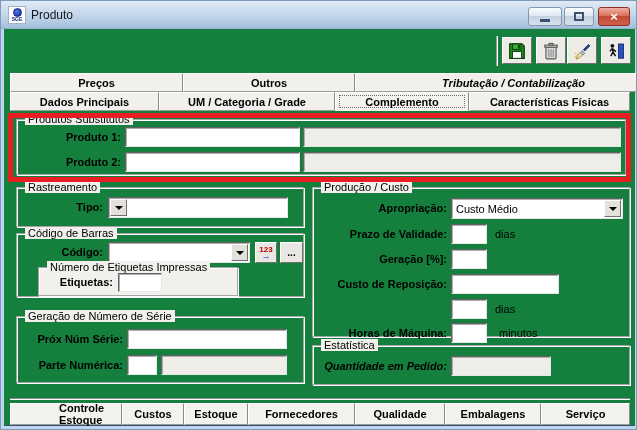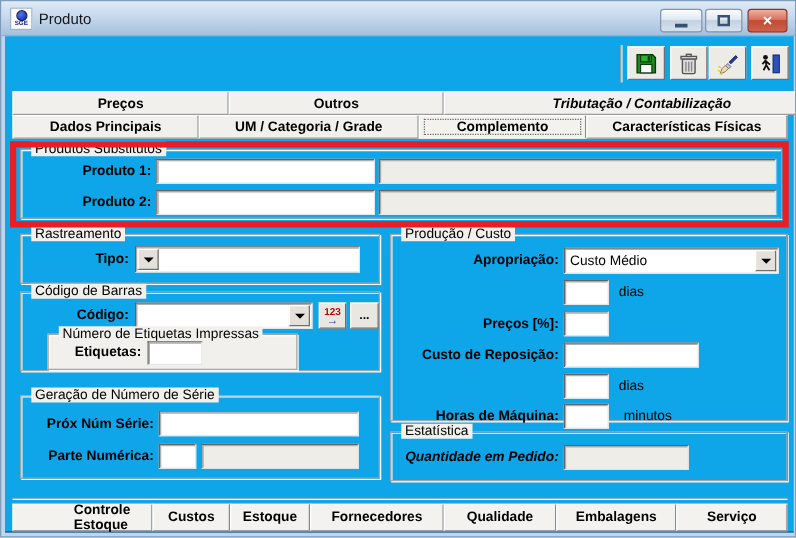--- a/index.html
+++ b/index.html
@@ -44,21 +44,21 @@
     background:linear-gradient(#eeb1a4, #d9705c 45%, #c14a34 50%, #d0604a);
     border-color:#8e3023;
     color:#fff; font-weight:bold; font-size:13px; line-height:13px;
   }
   .glyph-min{ width:10px; height:3px; background:#38536f; margin-top:8px; }
   .glyph-max{ width:10px; height:9px; border:2px solid #38536f; background:transparent; }
 
   
   .client{
     position:absolute; left:3px; top:28px; width:631px; height:397px;
-    background:#0ea5e9;
+    background:#15803d;
     border-bottom:1px solid #34506c;
   }
 
   
   .toolbar-sep{ position:absolute; top:7px; width:2px; height:30px;
     border-left:1px solid #9a9a9a; border-right:1px solid #ffffff; }
   .tool-btn{
     position:absolute; top:8px; width:30px; height:27px;
     background:#edebe6;
     border:1px solid; border-color:#ffffff #6f6f6f #6f6f6f #ffffff;
@@ -310,26 +310,27 @@
       <span class="caption">Produção / Custo</span>
 
       <div class="lbl" style="left:6px; top:14px; width:128px;">Apropriação:</div>
       <div class="combo" style="left:138px; top:10px; width:172px; height:21px;">
         <span class="combo-value">Custo Médio</span>
         <span class="combo-btn">
             <span class="arrow"></span>
           </span>
       </div>
 
+      <div class="lbl" style="left:6px; top:40px; width:128px;">Prazo de Validade:</div>
       <div class="sunken" style="left:138px; top:36px; width:36px; height:20px;">
         <input value="" style="">
       </div>
       <span class="unit" style="left:182px; top:40px;">dias</span>
 
-      <div class="lbl" style="left:6px; top:65px; width:128px;">Preços [%]:</div>
+      <div class="lbl" style="left:6px; top:65px; width:128px;">Geração [%]:</div>
       <div class="sunken" style="left:138px; top:61px; width:36px; height:20px;">
         <input value="" style="">
       </div>
 
       <div class="lbl" style="left:6px; top:90px; width:128px;">Custo de Reposição:</div>
       <div class="sunken" style="left:138px; top:86px; width:108px; height:20px;">
         <input value="" style="">
       </div>
 
       <div class="sunken" style="left:138px; top:111px; width:36px; height:20px;">

